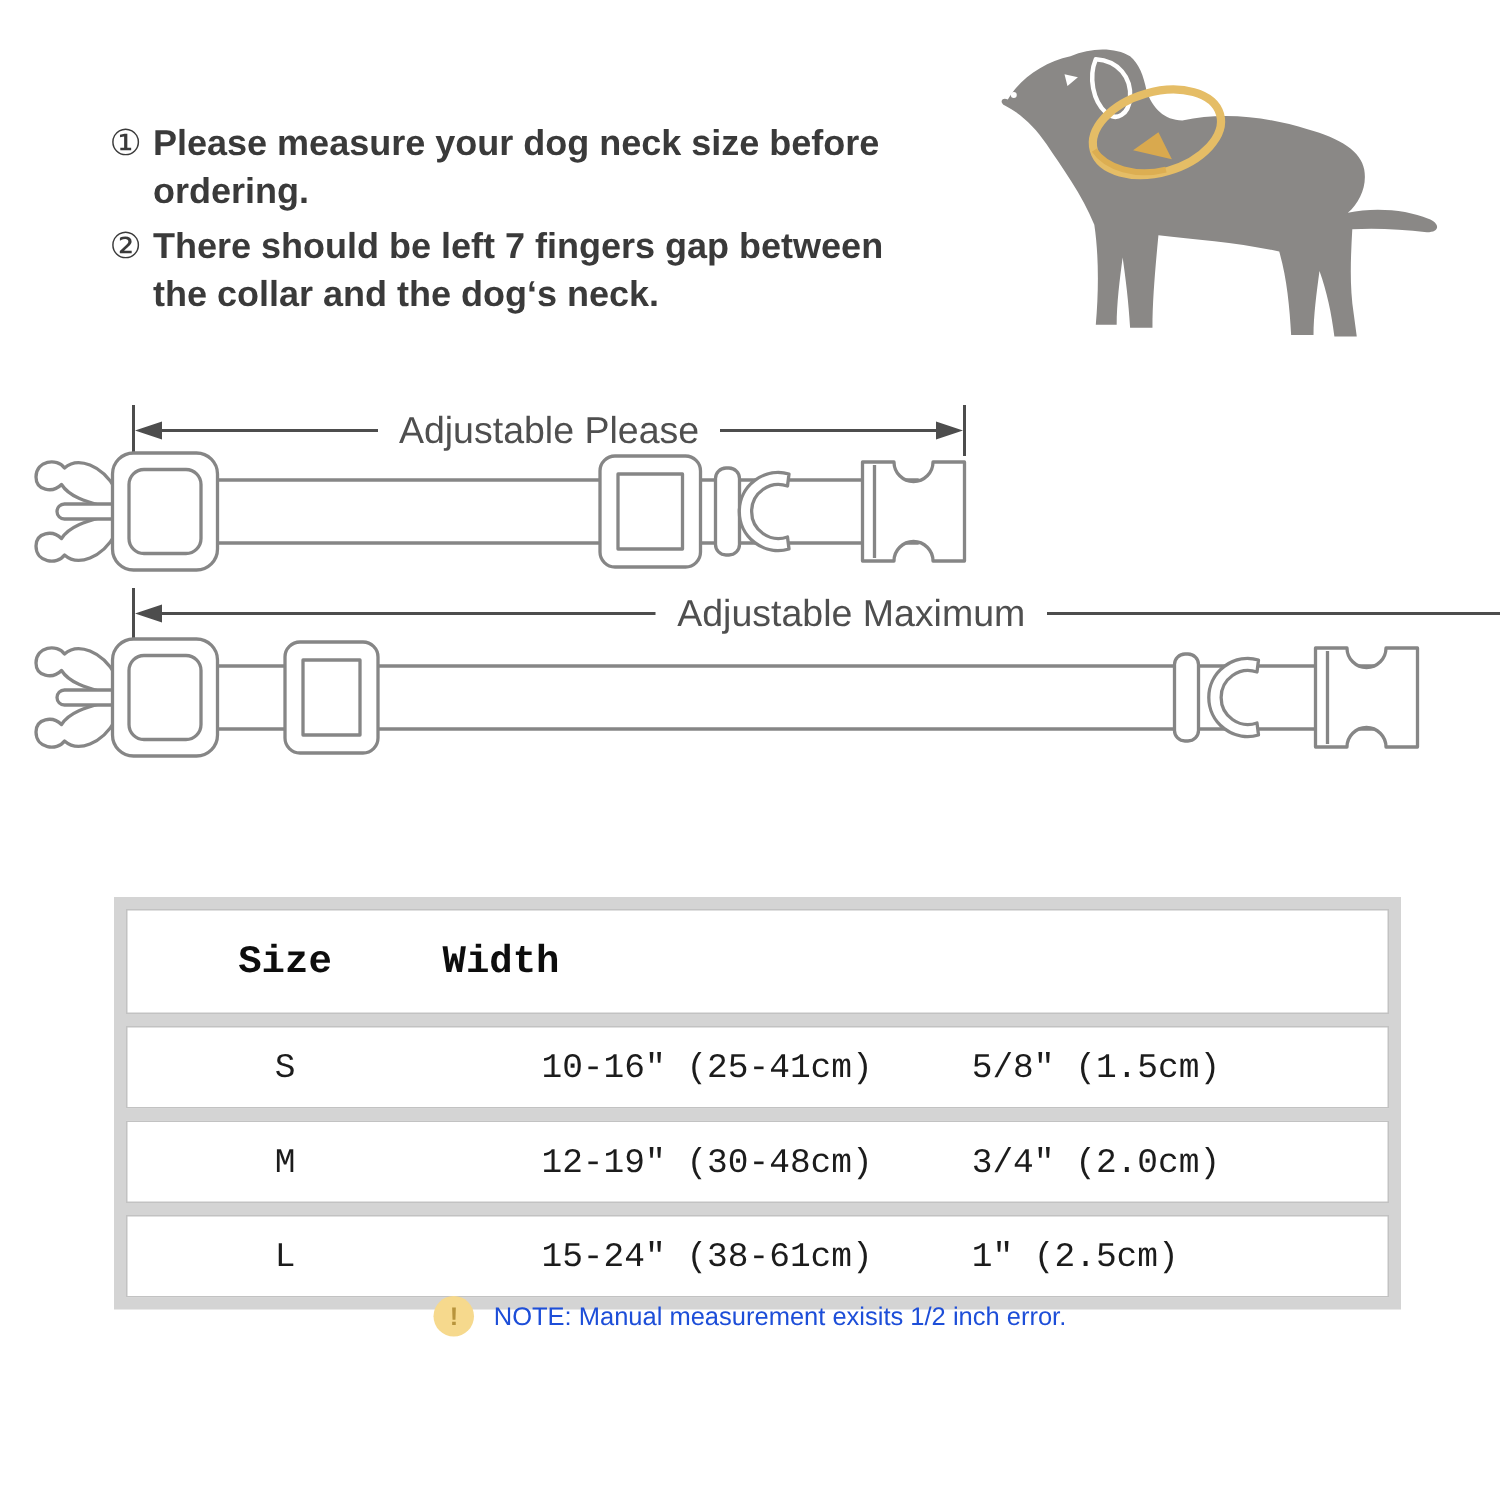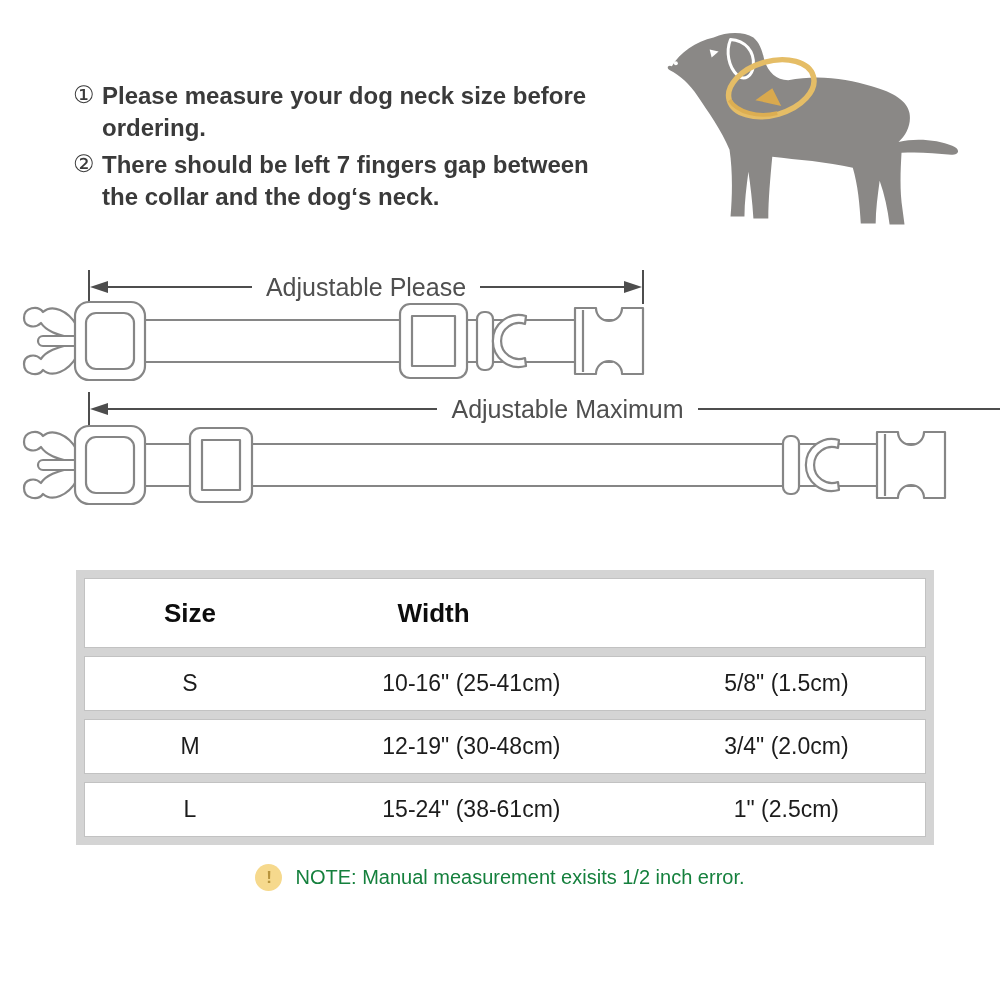--- a/index.html
+++ b/index.html
@@ -20,31 +20,31 @@
   .dim .ah-l{width:0;height:0;border-top:6px solid transparent;border-bottom:6px solid transparent;border-right:18px solid #4d4d4d;flex:none;}
   .dim .ah-r{width:0;height:0;border-top:6px solid transparent;border-bottom:6px solid transparent;border-left:18px solid #4d4d4d;flex:none;}
   .dim .ln{flex:1;height:2px;background:#4d4d4d;}
   .dim .lbl{margin:0 14px;font-size:25px;color:#4f4f4f;white-space:nowrap;}
   #dim-min{left:88px;top:270px;width:556px;}
   #dim-max{left:88px;top:392px;width:959px;}
   .collar{position:absolute;left:12px;}
   #collar-min{top:296px;}
   #collar-max{top:420px;}
   
-  .size-table{position:absolute;left:76px;top:570px;width:858px;background:#d4d4d4;padding:8px;box-sizing:border-box;}
+  .size-table{position:absolute;left:76px;top:598px;width:858px;background:#d4d4d4;padding:8px;box-sizing:border-box;font-family:Liberation Mono, monospace;}
   .t-row{display:flex;background:#ffffff;border:1px solid #c2c2c2;margin-bottom:8px;align-items:center;height:53px;font-size:23px;color:#1c1c1c;}
   .t-row:last-child{margin-bottom:0;}
   .t-header{height:68px;font-weight:bold;font-size:26px;color:#0d0d0d;}
   .c1{width:25%;text-align:center;}
   .c2{width:42%;text-align:center;}
-  .c3{width:33%;text-align:center;}
+  .c3{width:33%;}
   
   .note{position:absolute;left:0;right:0;top:864px;display:flex;justify-content:center;align-items:center;gap:13px;}
   .note-icon{width:27px;height:27px;border-radius:50%;background:#f6d98d;color:#b8943c;font-size:17px;font-weight:bold;display:flex;align-items:center;justify-content:center;flex:none;}
-  .note-text{font-size:20px;color:#15803d;}
+  .note-text{font-size:17px;color:#1d4ed8;}
   svg{display:block;}
 </style>
 </head>
 <body>
 
 <div class="instructions">
   <div class="step">
     <span class="step-num">①</span>
     <span class="step-text">Please measure your dog neck size before ordering.</span>
   </div>

